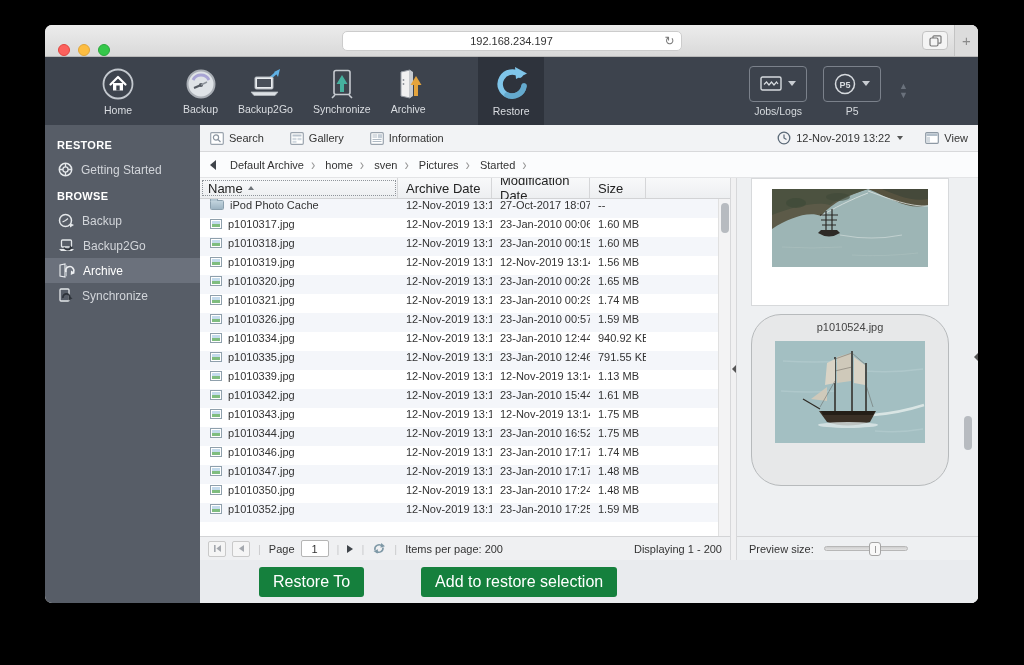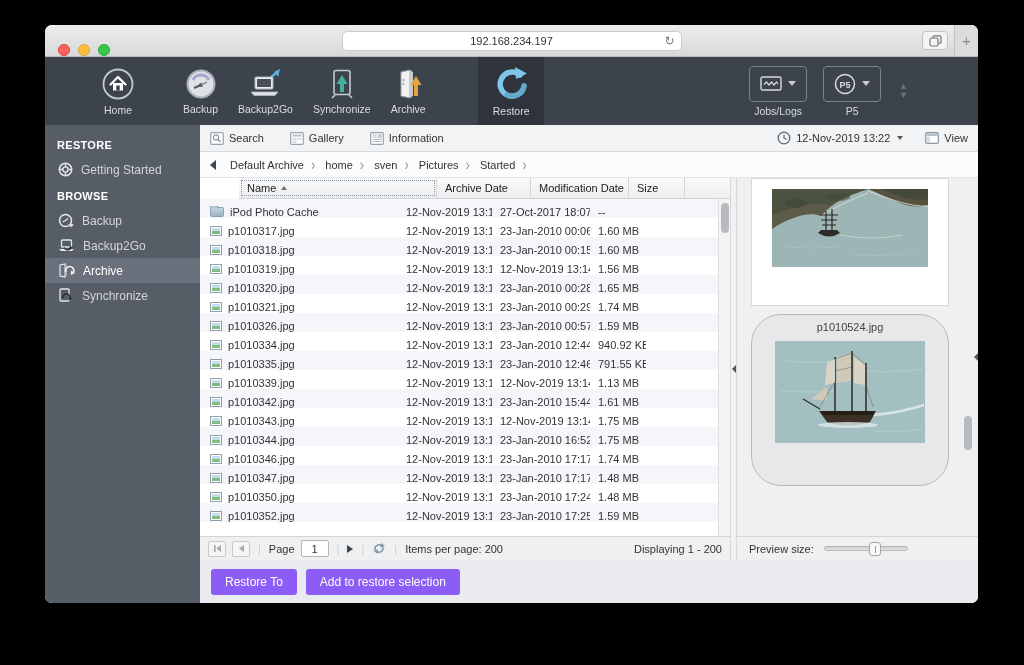--- a/index.html
+++ b/index.html
@@ -69,30 +69,30 @@
   .crumb { display:flex; align-items:center; }
   .crumb-label { padding:2px 4px; }
   .crumb-sep { color:#999; font-size:13px; margin:0 6px 0 3px; transform:scaleY(1.3); display:inline-block; }
 
   
   .contentrow { flex:1; display:flex; min-height:0; }
   .leftcol { width:530px; flex:0 0 530px; display:flex; flex-direction:column; min-height:0; }
   .tablewrap { flex:1; position:relative; overflow:hidden; background:#fff; }
 
   .thead { height:21px; display:flex; background:linear-gradient(#f8f9fa,#edeff1);
-           border-bottom:1px solid #d2d3d5; font-size:11px; color:#222;margin-left:39px; }
+           border-bottom:1px solid #d2d3d5; font-size:13px; color:#222; }
   .th { display:flex; align-items:center; padding-left:8px; border-right:1px solid #d5d6d8; position:relative; }
   .th.c-name { outline:1px dotted #8f949a; outline-offset:-3px; }
   .sort-asc { width:0; height:0; border-left:3.5px solid transparent; border-right:3.5px solid transparent;
               border-bottom:4px solid #6d7277; margin-left:5px; }
   .c-name { width:198px; } .c-adate { width:94px; } .c-mdate { width:98px; } .c-size { width:56px; }
   .c-fill { flex:1; border-right:none; }
 
   .tbody { position:absolute; top:21px; left:0; right:12px; bottom:0; }
-  .trow { height:19px; display:flex; align-items:flex-end; font-size:11px; color:#333; background:#fff; }
+  .trow { height:19px; display:flex; align-items:flex-start; font-size:11px; color:#333; background:#fff; }
   .trow.alt { background:#f4f6fa; }
   .cell { padding-left:8px; white-space:nowrap; overflow:hidden; }
   .cell.c-name { display:flex; align-items:center; gap:6px; padding-left:10px; }
   .ficon { flex:0 0 auto; display:inline-block; }
   .t-image .ficon { width:12px; height:10px; border:1px solid #8fa0ac;
         background:linear-gradient(180deg,#c4dbec 0 45%,#7fbd7f 45% 100%);
         box-shadow:inset 0 0 0 1px #fff; }
   .t-folder .ficon { width:14px; height:10px; border-radius:1.5px; position:relative;
         background:linear-gradient(#c2d4de,#9db4c3); border:1px solid #8ba0ae; }
   .t-folder .ficon::before { content:""; position:absolute; left:-1px; top:-3px; width:6px; height:2px;
@@ -133,22 +133,22 @@
   .sizebar { height:24px; flex:0 0 24px; background:#eef0f2; border-top:1px solid #d4d5d7;
              display:flex; align-items:center; padding-left:12px; font-size:11px; color:#333; }
   .slider { position:relative; width:84px; height:5px; background:linear-gradient(#cfcfcf,#e2e2e2);
             border:1px solid #b7b7b7; border-radius:3px; margin-left:10px; }
   .slider .handle { position:absolute; left:54%; top:-5px; width:12px; height:14px; background:#f8f8f8;
             border:1px solid #a5a5a5; border-radius:3px; }
   .slider .handle::after { content:""; position:absolute; left:5px; top:3px; width:1px; height:7px; background:#9a9a9a; }
 
   
   .bottombar { height:43px; flex:0 0 43px; background:#e9ebee; display:flex; align-items:center; gap:9px; padding-left:11px; }
-  .actbtn { background:#8b5cf6; color:#fff; font-size:12px; border:none; border-radius:3px;
-            padding:6px 14px; font-family:"Liberation Sans",sans-serif; }
+  .actbtn { background:#15803d; color:#fff; font-size:16px; border:none; border-radius:3px;
+            padding:6px 14px; font-family:"Liberation Sans",sans-serif;margin-left:48px; }
 
   svg { display:block; }
 </style>
 </head>
 <body>
 
 <div class="window">
 
   <div class="titlebar">
     <div class="lights">

